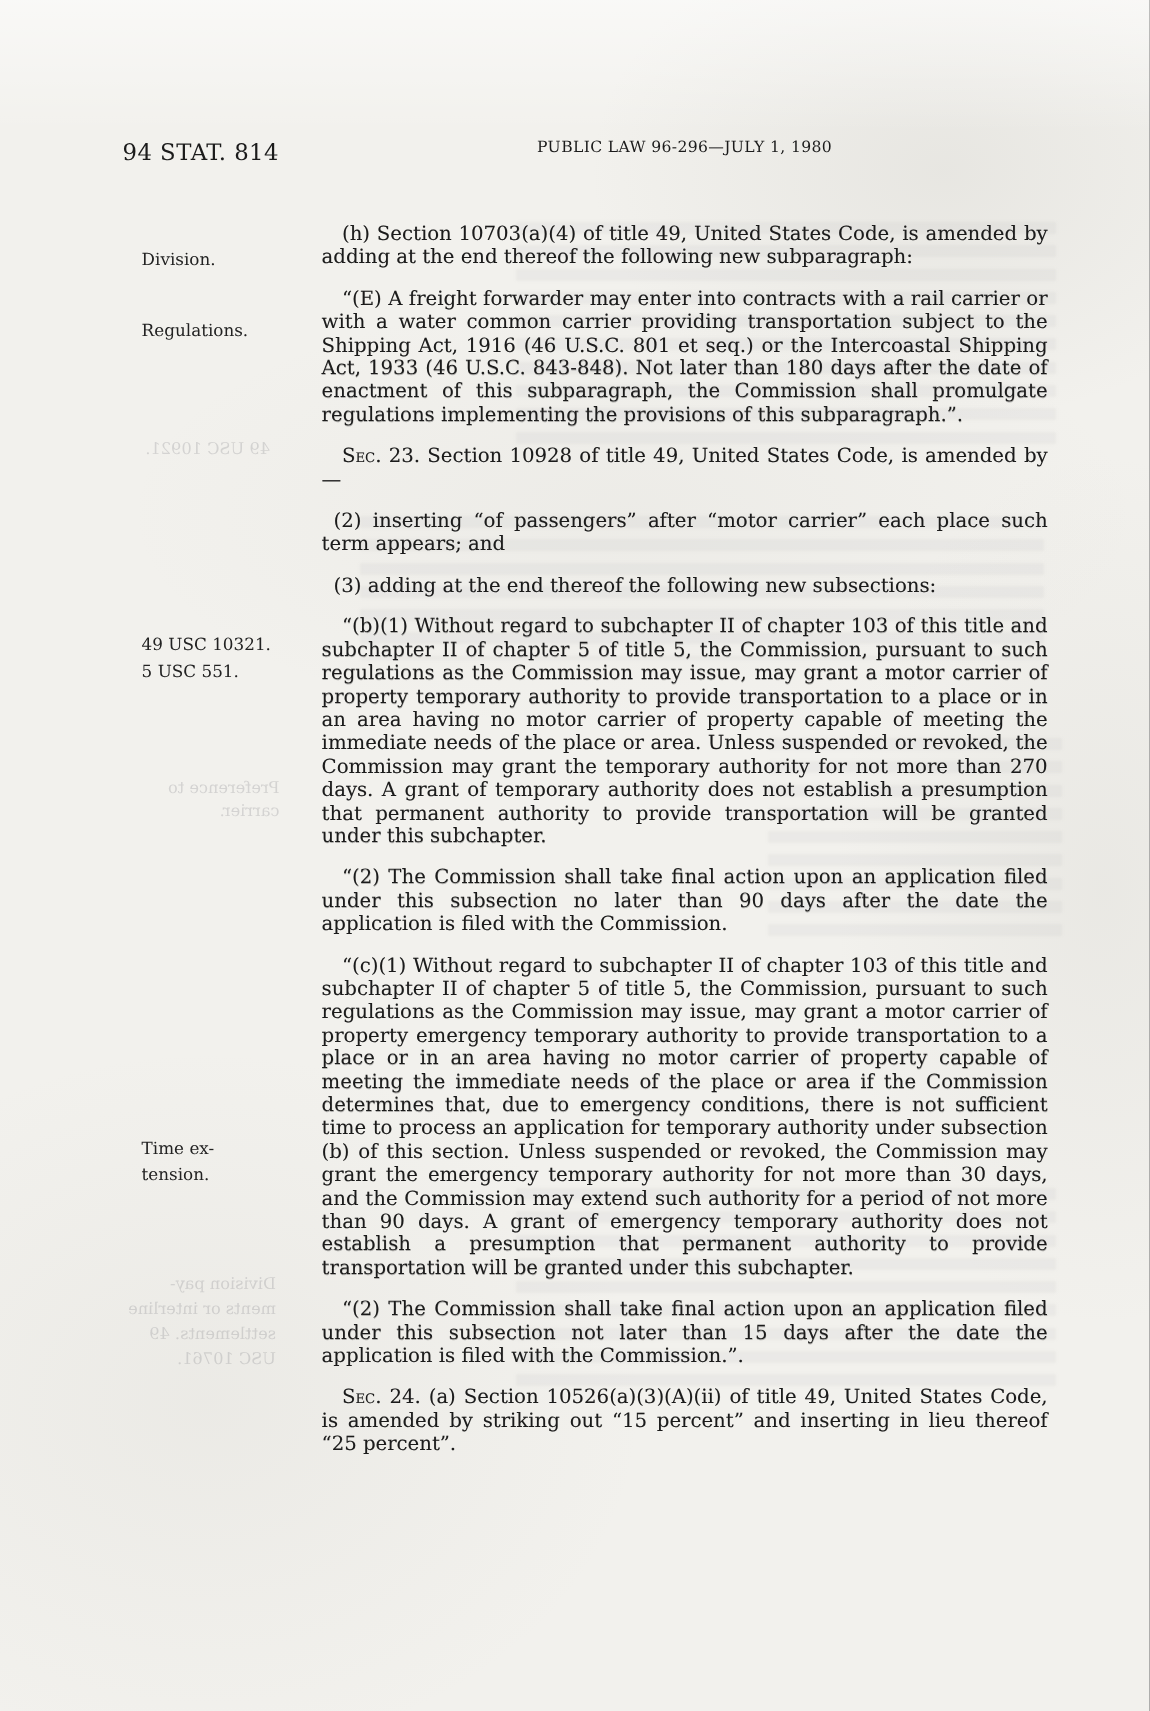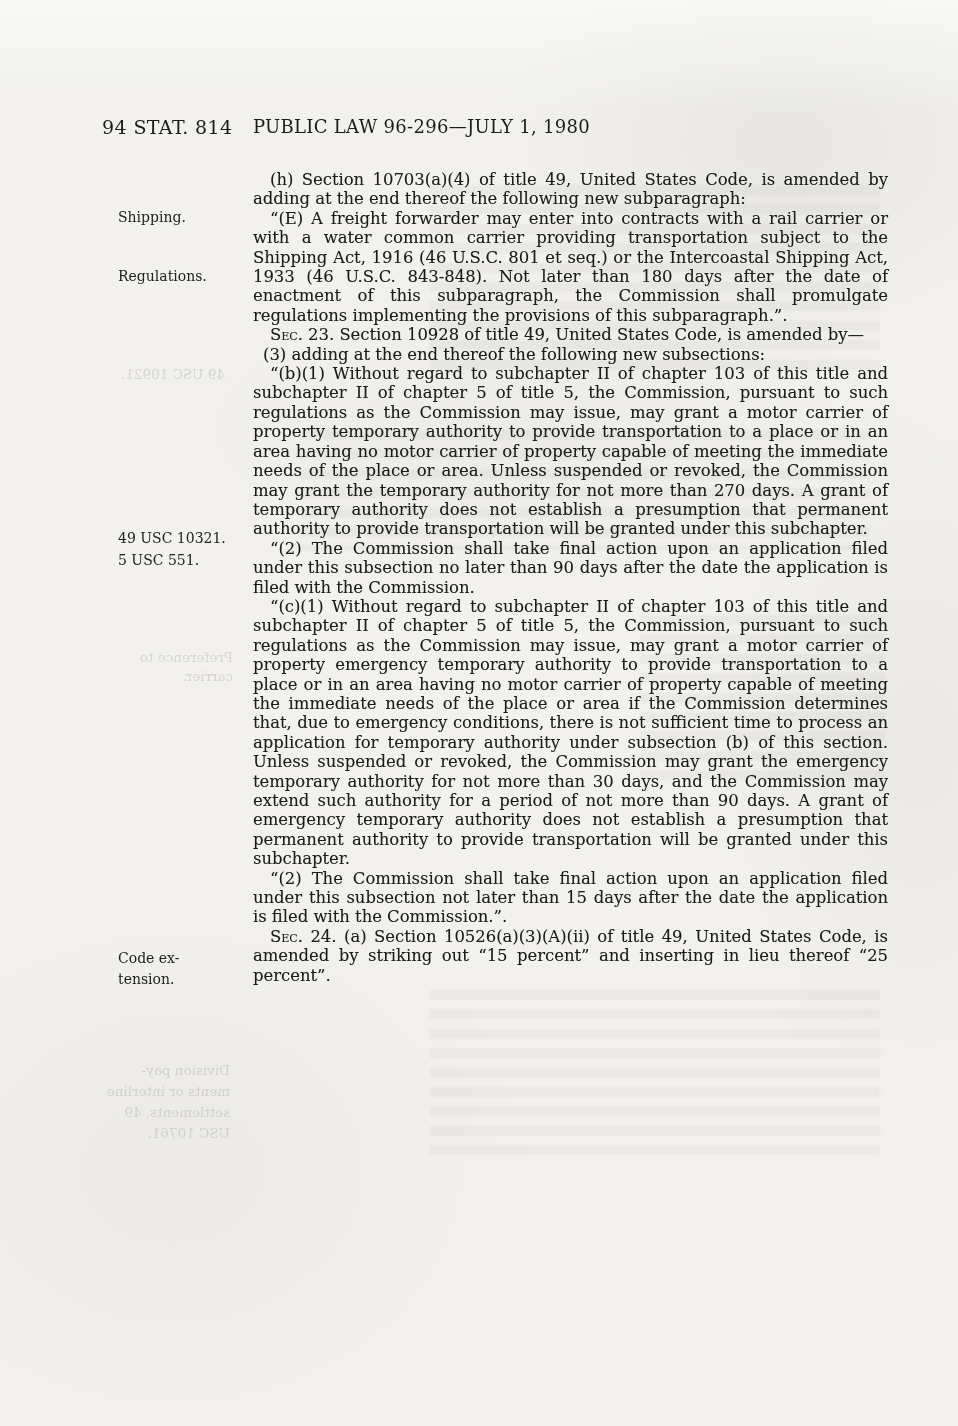--- a/index.html
+++ b/index.html
@@ -33,34 +33,34 @@
     font-size:13.5px; line-height:21px;
     transform:scaleX(-1);
     filter:blur(0.6px);
   }
   .header-stat {
     position:absolute; left:102px; top:116px;
     font-size:19px; letter-spacing:0.4px;
   }
   .header-law {
     position:absolute; left:253px; top:116px; width:635px;
-    font-size:18px; letter-spacing:0.3px;
+    text-align:center; font-size:13px; letter-spacing:0.3px;
   }
   .sidenote {
     position:absolute; left:118px; width:125px;
     font-size:14px; line-height:21px;
     color:#222;
   }
   .content {
     position:absolute; left:253px; top:170px; width:635px;
     font-size:16.4px; line-height:19.4px;
     text-align:justify;
     text-shadow:0.2px 0.3px 0.4px rgba(25,25,25,0.30);
   }
-  .content p { margin:0; }
+  .content p { margin:15px; }
   .indent { text-indent:17px; }
   .block-e { margin-left:46px; text-indent:17px; }
   .list-item { margin-left:42px; text-indent:10px; }
   .center-head {
     margin:28px 0 12px 0;
     text-align:center; text-indent:0;
     font-size:13.2px; font-weight:bold; letter-spacing:0.6px;
   }
   .sc { font-variant:small-caps; }
 </style>
@@ -73,33 +73,34 @@
   <div class="bleed" style="left:300px; top:430px; width:570px; height:120px;"></div>
   <div class="bleed" style="left:640px; top:615px; width:245px; height:165px;"></div>
   <div class="bleed" style="left:430px; top:990px; width:450px; height:165px;"></div>
   <div class="ghost-note" style="left:95px; top:364px; width:130px;">49 USC 10921.</div>
   <div class="ghost-note" style="left:133px; top:648px; width:100px; line-height:19px;">Preference to carrier.</div>
   <div class="ghost-note" style="left:98px; top:1060px; width:132px;">Division pay- ments or interline settlements. 49 USC 10761.</div>
 
   <div class="header-stat">94 STAT. 814</div>
   <div class="header-law">PUBLIC LAW 96-296—JULY 1, 1980</div>
 
-  <div class="sidenote" style="top:207px;">Shipping.</div>
+  <div class="sidenote" style="top:207px;">Division.</div>
   <div class="sidenote" style="top:266px;">Regulations.</div>
   <div class="sidenote" style="top:528px;">49 USC 10321.</div>
   <div class="sidenote" style="top:550px;">5 USC 551.</div>
-  <div class="sidenote" style="top:948px; width:64px;">Code ex- tension.</div>
+  <div class="sidenote" style="top:948px; width:64px;">Time ex- tension.</div>
 
   <div class="content">
     <p class="indent">(h) Section 10703(a)(4) of title 49, United States Code, is amended by adding at the end thereof the following new subparagraph:</p>
     <p class="block-e">“(E) A freight forwarder may enter into contracts with a rail carrier or with a water common carrier providing transportation subject to the Shipping Act, 1916 (46 U.S.C. 801 et seq.) or the Intercoastal Shipping Act, 1933 (46 U.S.C. 843-848). Not later than 180 days after the date of enactment of this subparagraph, the Commission shall promulgate regulations implementing the provisions of this subparagraph.”.</p>
 
 
     <p class="indent"><span class="sc">Sec. 23.</span><span> Section 10928 of title 49, United States Code, is amended by—</span></p>
 
+    <p class="list-item">(2) inserting “of passengers” after “motor carrier” each place such term appears; and</p>
     <p class="list-item">(3) adding at the end thereof the following new subsections:</p>
 
     <p class="indent">“(b)(1) Without regard to subchapter II of chapter 103 of this title and subchapter II of chapter 5 of title 5, the Commission, pursuant to such regulations as the Commission may issue, may grant a motor carrier of property temporary authority to provide transportation to a place or in an area having no motor carrier of property capable of meeting the immediate needs of the place or area. Unless suspended or revoked, the Commission may grant the temporary authority for not more than 270 days. A grant of temporary authority does not establish a presumption that permanent authority to provide transportation will be granted under this subchapter.</p>
     <p class="indent">“(2) The Commission shall take final action upon an application filed under this subsection no later than 90 days after the date the application is filed with the Commission.</p>
     <p class="indent">“(c)(1) Without regard to subchapter II of chapter 103 of this title and subchapter II of chapter 5 of title 5, the Commission, pursuant to such regulations as the Commission may issue, may grant a motor carrier of property emergency temporary authority to provide transportation to a place or in an area having no motor carrier of property capable of meeting the immediate needs of the place or area if the Commission determines that, due to emergency conditions, there is not sufficient time to process an application for temporary authority under subsection (b) of this section. Unless suspended or revoked, the Commission may grant the emergency temporary authority for not more than 30 days, and the Commission may extend such authority for a period of not more than 90 days. A grant of emergency temporary authority does not establish a presumption that permanent authority to provide transportation will be granted under this subchapter.</p>
     <p class="indent">“(2) The Commission shall take final action upon an application filed under this subsection not later than 15 days after the date the application is filed with the Commission.”.</p>
 
 
     <p class="indent"><span class="sc">Sec. 24.</span><span> (a) Section 10526(a)(3)(A)(ii) of title 49, United States Code, is amended by striking out “15 percent” and inserting in lieu thereof “25 percent”.</span></p>
 

